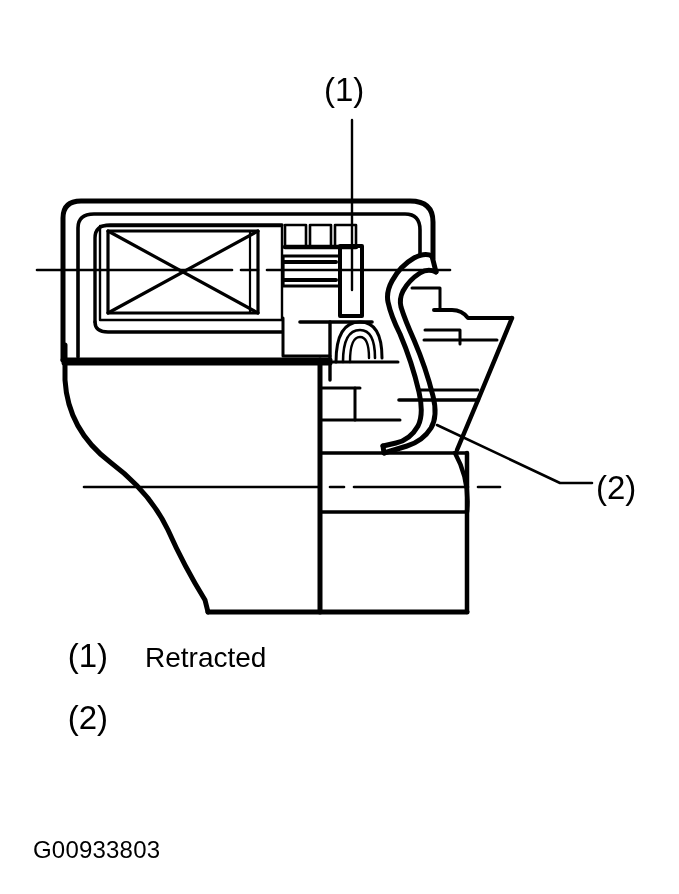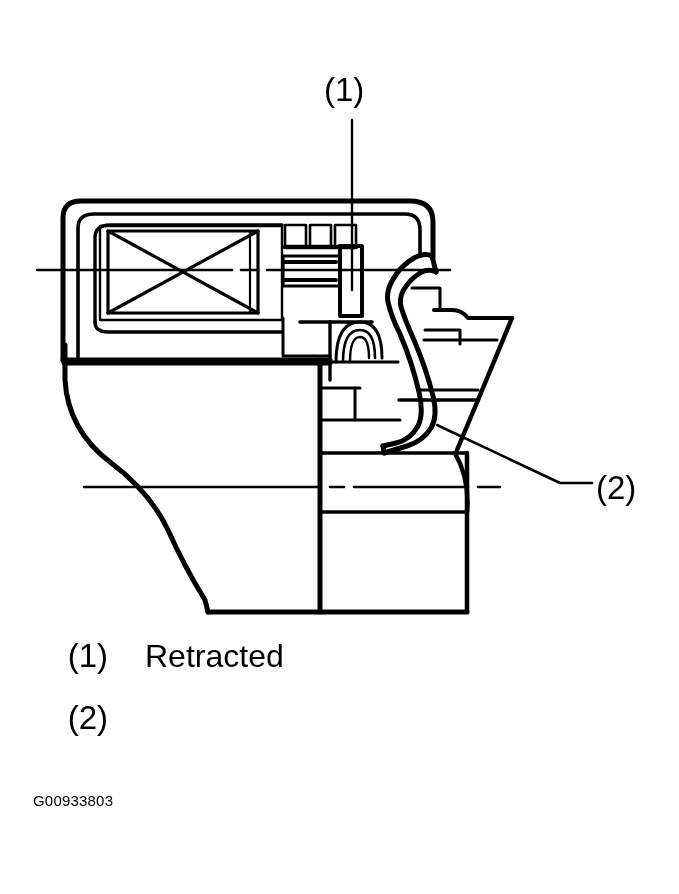--- a/index.html
+++ b/index.html
@@ -43,29 +43,29 @@
   .legend-key {
     width: 108px;
     text-align: right;
     font-size: 33px;
     font-family: "Liberation Sans", sans-serif;
     letter-spacing: 0px;
     line-height: 40px;
   }
   .legend-text {
     margin-left: 37px;
-    font-size: 32px;
+    font-size: 28px;
     font-family: "Liberation Sans", sans-serif;
     line-height: 40px;
   }
   .figure-code {
     position: absolute;
     left: 33px;
-    top: 792px;
-    font-size: 15px;
+    top: 836px;
+    font-size: 24px;
     font-family: "Liberation Sans", sans-serif;
     letter-spacing: 0.2px;
   }
   .callout-label {
     position: absolute;
     font-size: 33px;
     font-family: "Liberation Sans", sans-serif;
     line-height: 36px;
   }
   #callout-1 { left: 324px; top: 72px; }

